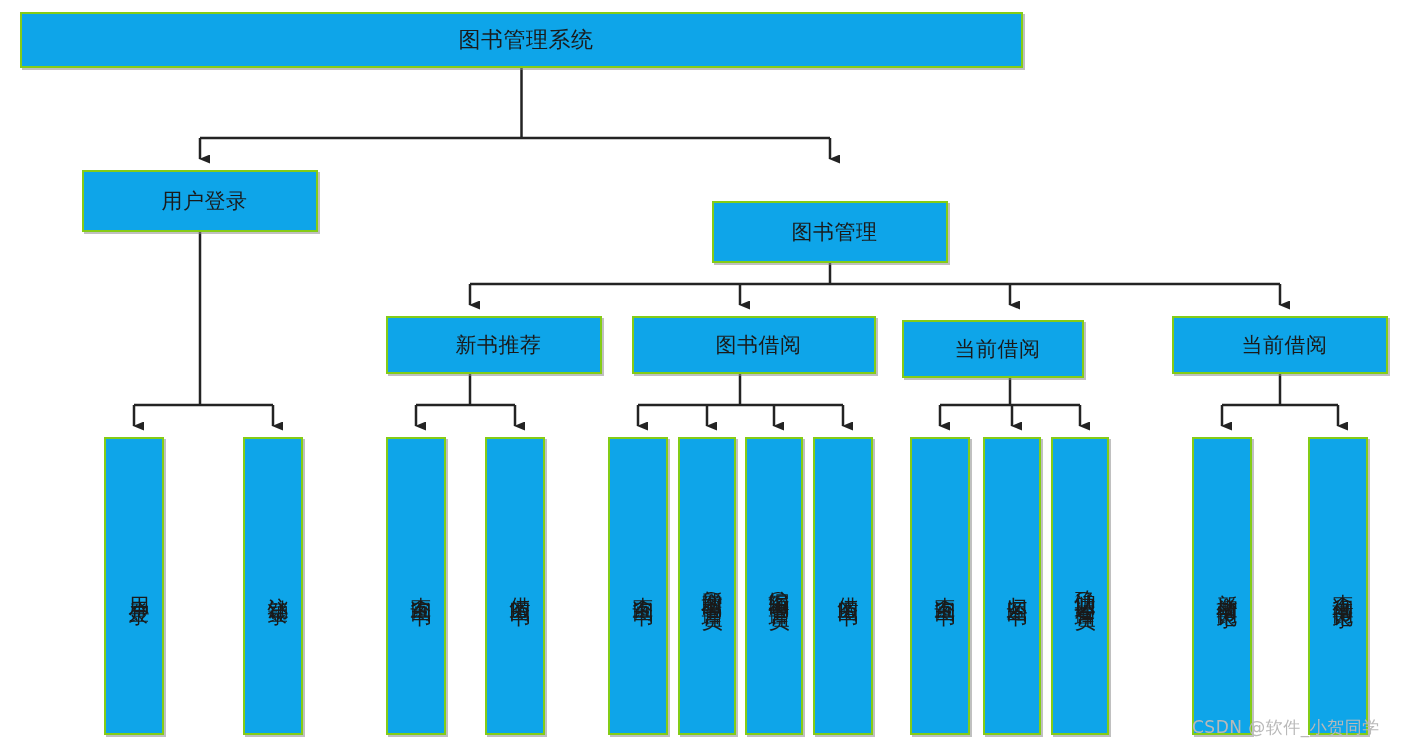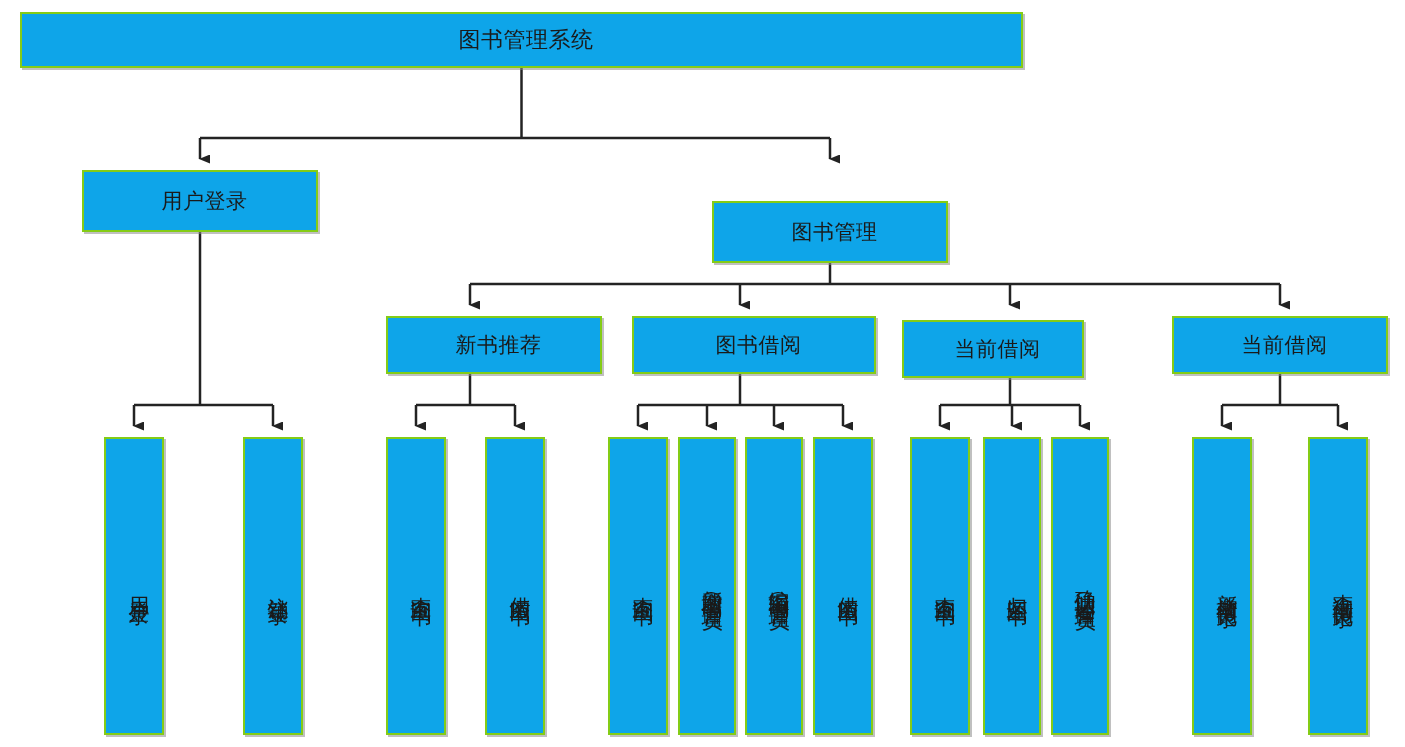--- a/index.html
+++ b/index.html
@@ -171,13 +171,14 @@
         <span class="node-label">确认归还（管理员）</span>
       </div>
       <div class="node vertical" style="left: 1192px; top: 437px; width: 60px; height: 298px;">
         <span class="node-label">新增借阅记录</span>
       </div>
       <div class="node vertical" style="left: 1308px; top: 437px; width: 60px; height: 298px;">
         <span class="node-label">查询借阅记录</span>
       </div>
     </div>
 
+  <div class="watermark" style="left:1192px; top:716px;">CSDN @软件_小贺同学</div>
 </div>
 
 </body></html>

